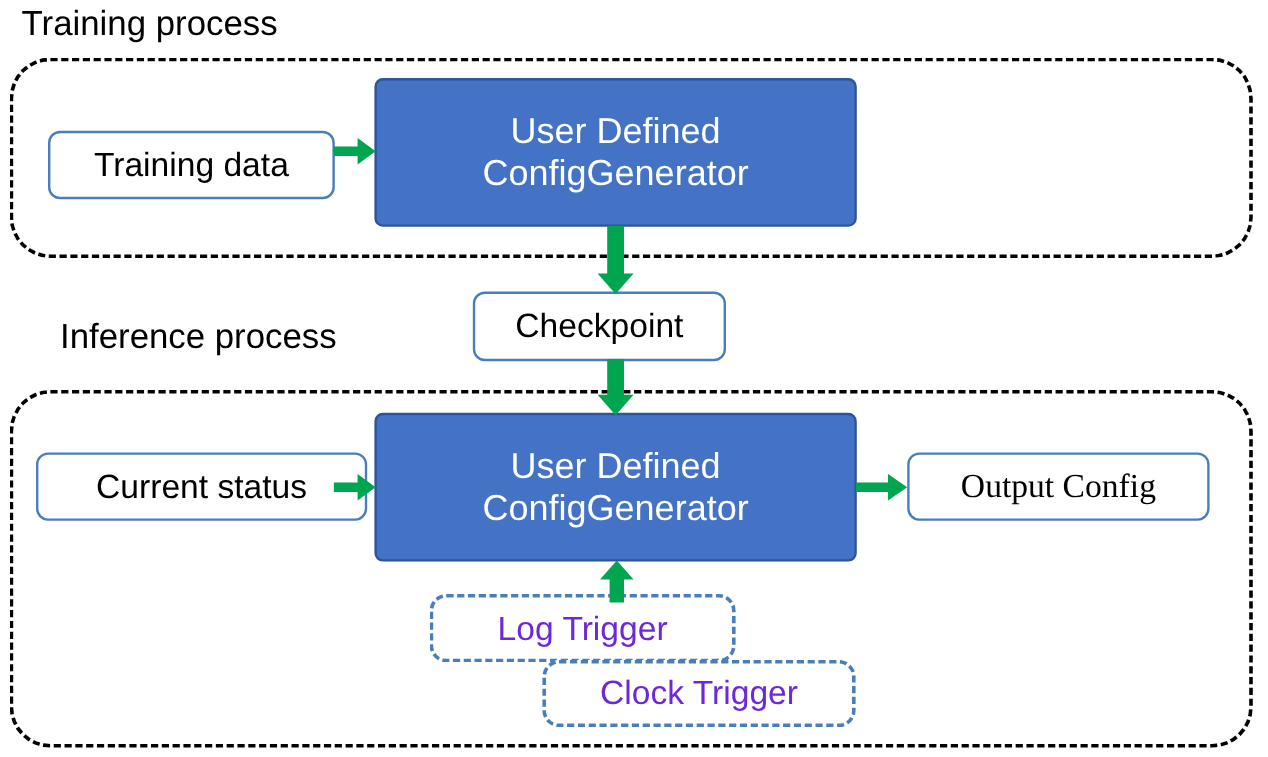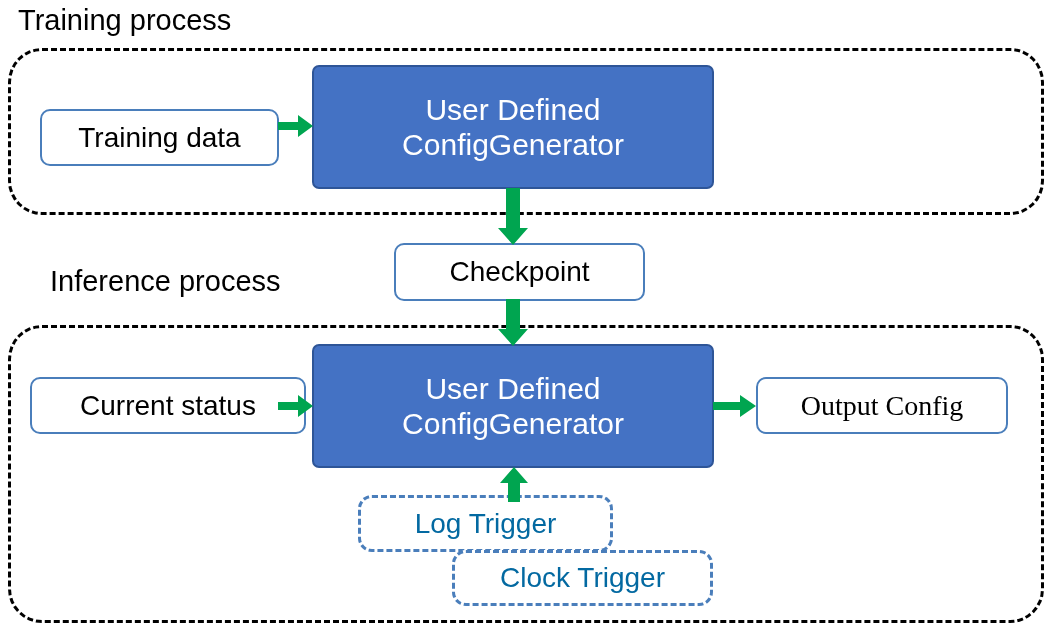--- a/index.html
+++ b/index.html
@@ -50,32 +50,32 @@
     background: #ffffff;
     display: flex;
     align-items: center;
     justify-content: center;
     color: #000000;
     font-size: 28px;
     font-family: "Liberation Sans", sans-serif;
     white-space: nowrap;
   }
   #box-training-data { left: 40px;  top: 97px;  width: 239px; height: 57px; margin-top: 12px; }
-  #box-checkpoint    { left: 394px; top: 243px; width: 251px; height: 58px; }
+  #box-checkpoint    { left: 394px; top: 243px; width: 211px; height: 58px; }
   #box-current-status{ left: 30px;  top: 377px; width: 276px; height: 57px; }
   #box-output-config { left: 756px; top: 377px; width: 252px; height: 57px; font-family: Liberation Serif, serif; }
 
   
   .box-dashed {
     position: absolute;
     box-sizing: border-box;
     border: 3px dashed #4A7EBB;
     border-radius: 14px;
     background: #ffffff;
-    color: #0369a1;
+    color: #6d28d9;
     font-size: 28px;
     font-family: "Liberation Sans", sans-serif;
     white-space: nowrap;
     display: flex;
     align-items: center;
     justify-content: center;
   }
   #box-log-trigger   { left: 358px; top: 495px; width: 255px; height: 57px; z-index: 3; }
   #box-clock-trigger { left: 452px; top: 550px; width: 261px; height: 56px; z-index: 4; }
 

